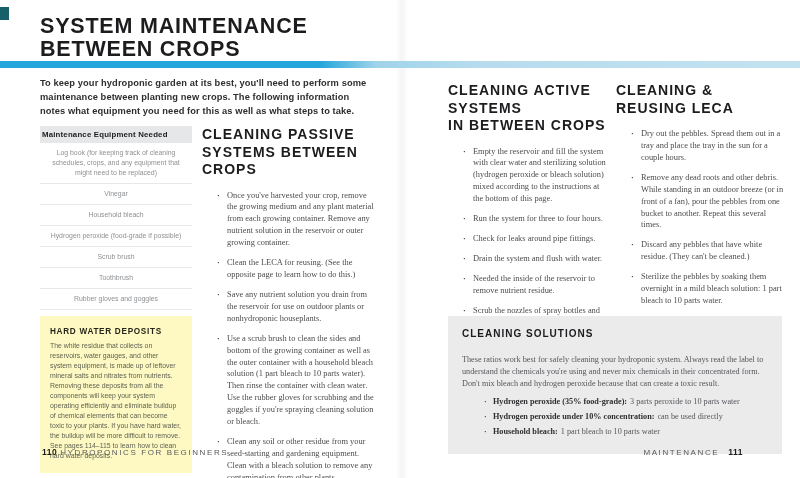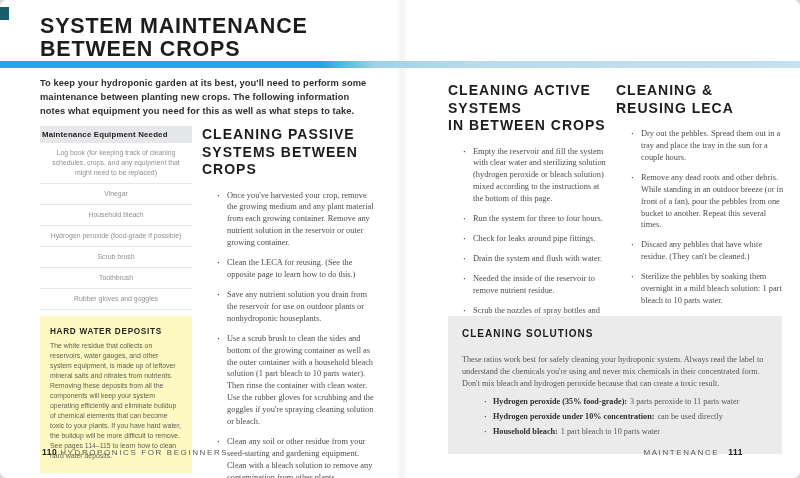--- a/index.html
+++ b/index.html
@@ -1,21 +1,20 @@
 <!DOCTYPE html>
 <html><head>
 <meta charset="utf-8">
 <style>
   * { margin:0; padding:0; box-sizing:border-box; }
   html,body { background:#d8d8d8; }
   .spread {
     position:relative; width:800px; height:478px; background:#ffffff;
     font-family:"Liberation Sans", sans-serif; color:#1d1d1f; overflow:hidden;
     margin:0 auto;
-    border-radius:7px;
   }
   .edge-tab { position:absolute; left:0; top:7px; width:9px; height:13px; background:#186069; }
   .gutter { position:absolute; left:396px; top:0; width:12px; height:100%;
     background:linear-gradient(to right, rgba(0,0,0,0), rgba(0,0,0,0.045), rgba(0,0,0,0)); }
 
   .title { position:absolute; left:40px; top:15px; font-size:21.5px; line-height:1.08;
     font-weight:800; letter-spacing:0.8px; color:#1c1c1e; }
   .accent-bar { position:absolute; left:0; top:61px; width:800px; height:7px;
     background:linear-gradient(to right, #23a6db 0%, #23a6db 40%, #9fd3ea 47%, #b7dcee 60%, #c3e2f0 100%); }
   .intro { position:absolute; left:40px; top:77px; width:336px; font-size:9.3px;
@@ -135,21 +134,21 @@
       <li>Discard any pebbles that have white residue. (They can't be cleaned.)</li>
       <li>Sterilize the pebbles by soaking them overnight in a mild bleach solution: 1 part bleach to 10 parts water.</li>
       <li>Rinse the pebbles with clear water. The LECA is ready to be used again.</li>
     </ul>
   </div>
 
   <div class="solutions">
     <h3>CLEANING SOLUTIONS</h3>
     <p class="sol-intro">These ratios work best for safely cleaning your hydroponic system. Always read the label to understand the chemicals you're using and never mix chemicals in their concentrated form. Don't mix bleach and hydrogen peroxide because that can create a toxic result.</p>
     <ul class="sol-list">
-      <li><span class="lead">Hydrogen peroxide (35% food-grade):</span><span>3 parts peroxide to 11 parts water</span></li>
+      <li><span class="lead">Hydrogen peroxide (35% food-grade):</span><span>3 parts peroxide to 10 parts water</span></li>
       <li><span class="lead">Hydrogen peroxide under 10% concentration:</span><span>can be used directly</span></li>
       <li><span class="lead">Household bleach:</span><span>1 part bleach to 10 parts water</span></li>
     </ul>
   </div>
 
   <div class="footer-left">
     <span class="pagenum">110</span><span>HYDROPONICS FOR BEGINNERS</span>
   </div>
   <div class="footer-right">
     <span>MAINTENANCE</span><span class="pagenum">111</span>

